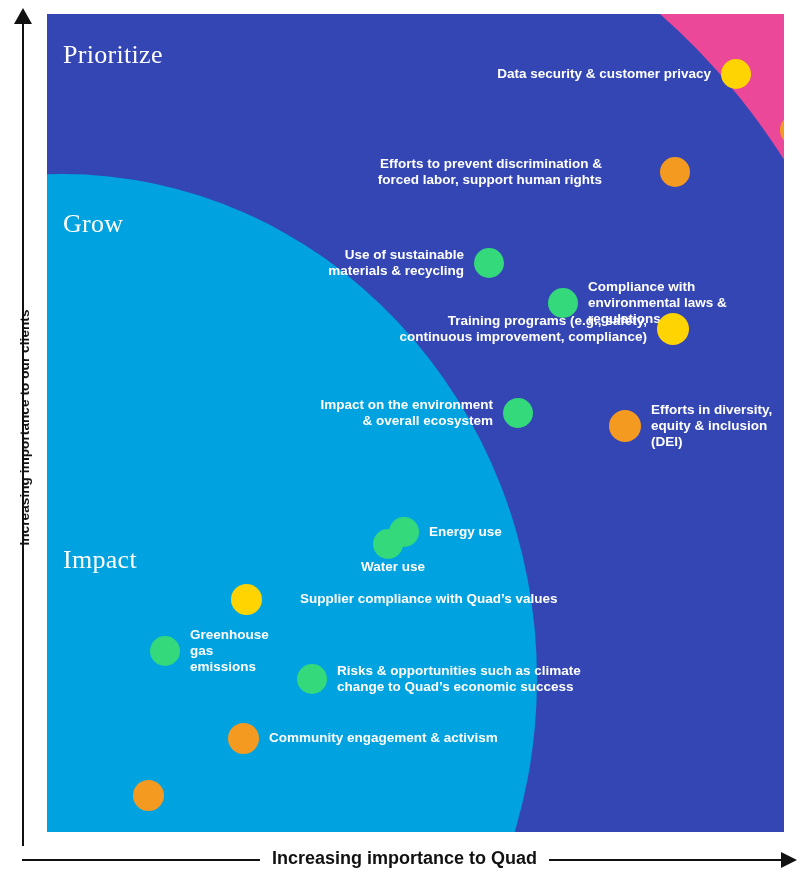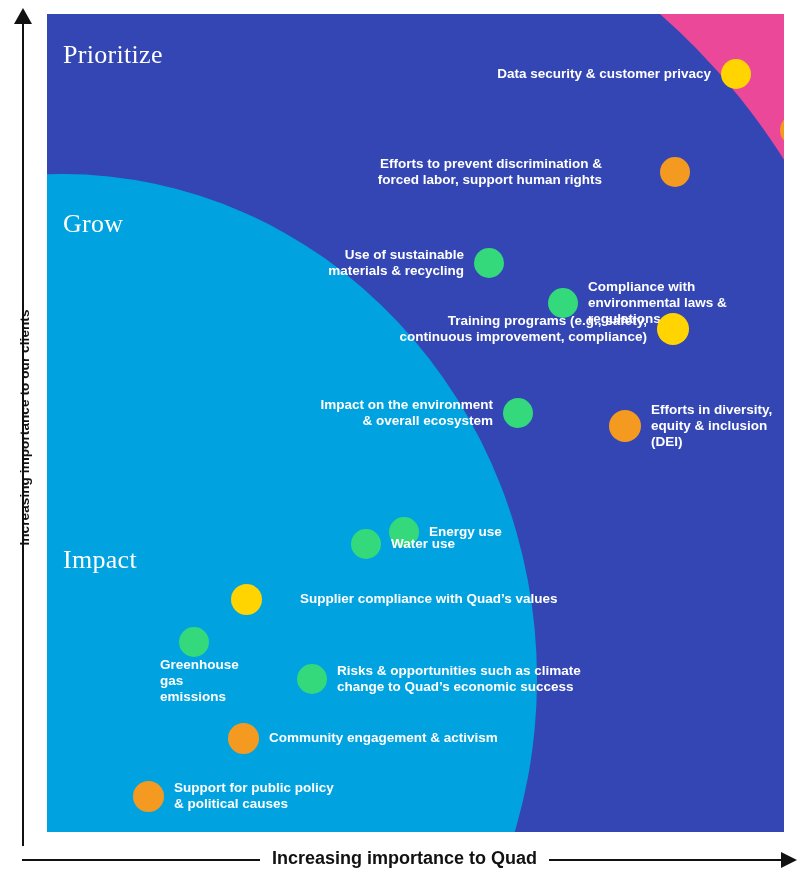--- a/index.html
+++ b/index.html
@@ -99,47 +99,45 @@
       <div class="point lbl-right" style="left: 562px; top: 387.5px;">
         <div class="dot" style="width: 32px; height: 32px; background: rgb(245, 154, 32);"></div>
         <div class="plabel">Efforts in diversity,
 equity &amp; inclusion
 (DEI)</div>
       </div>
       <div class="point lbl-right" style="left: 342px; top: 471px; margin-top: 32px;">
         <div class="dot" style="width: 30px; height: 30px; background: rgb(51, 217, 122);"></div>
         <div class="plabel">Energy use</div>
       </div>
-      <div class="point lbl-right" style="left: 304px; top: 515px;">
+      <div class="point lbl-right" style="left: 304px; top: 515px; flex-direction: column;">
         <div class="dot" style="width: 30px; height: 30px; background: rgb(51, 217, 122);"></div>
         <div class="plabel">Water use</div>
       </div>
       <div class="point lbl-right" style="left: 184px; top: 570px; gap: 28px;">
         <div class="dot" style="width: 31px; height: 31px; background: rgb(255, 212, 0);"></div>
         <div class="plabel">Supplier compliance with Quad’s values</div>
       </div>
-      <div class="point lbl-right" style="left: 103px; top: 612.5px; flex-direction: column;">
+      <div class="point lbl-right" style="left: 103px; top: 612.5px;">
         <div class="dot" style="width: 30px; height: 30px; background: rgb(51, 217, 122);"></div>
         <div class="plabel">Greenhouse
 gas
 emissions</div>
       </div>
       <div class="point lbl-right" style="left: 250px; top: 648.5px;">
         <div class="dot" style="width: 30px; height: 30px; background: rgb(51, 217, 122);"></div>
         <div class="plabel">Risks &amp; opportunities such as climate
 change to Quad’s economic success</div>
       </div>
       <div class="point lbl-right" style="left: 181px; top: 709px;">
         <div class="dot" style="width: 31px; height: 31px; background: rgb(245, 154, 32);"></div>
         <div class="plabel">Community engagement &amp; activism</div>
       </div>
       <div class="point lbl-right" style="left: 86px; top: 766px;">
         <div class="dot" style="width: 31px; height: 31px; background: rgb(245, 154, 32);"></div>
-        <div class="plabel">Support for public policy
-&amp; political causes</div>
       </div>
     </div>
 </div>
 
 <div id="x-axis"></div>
 <div id="x-arrow"></div>
 <div id="x-axis-label">
   <span>Increasing importance to Quad</span>
 </div>
 

